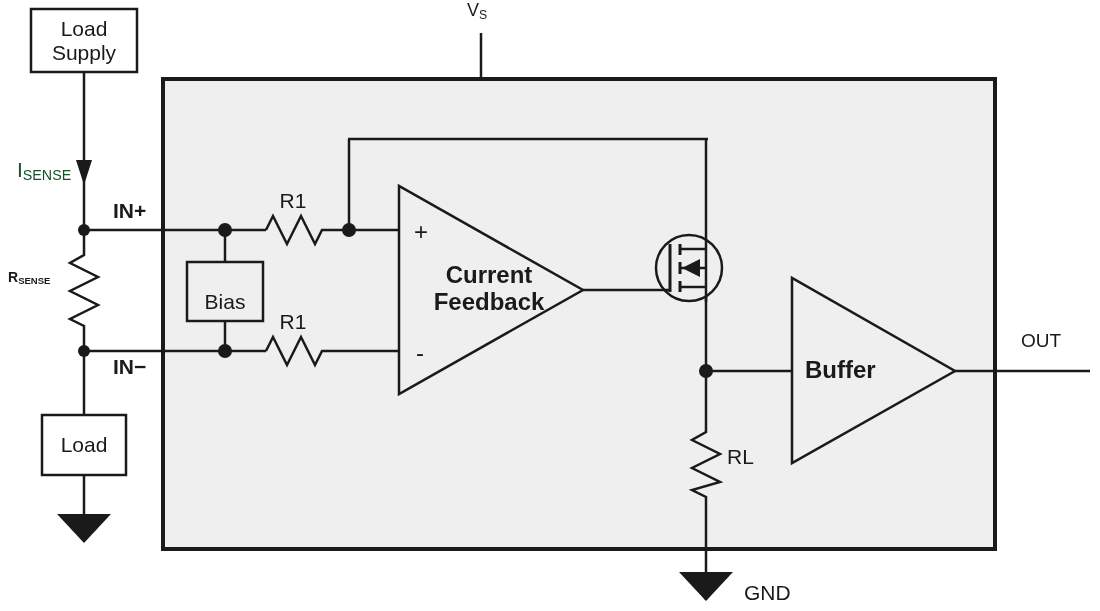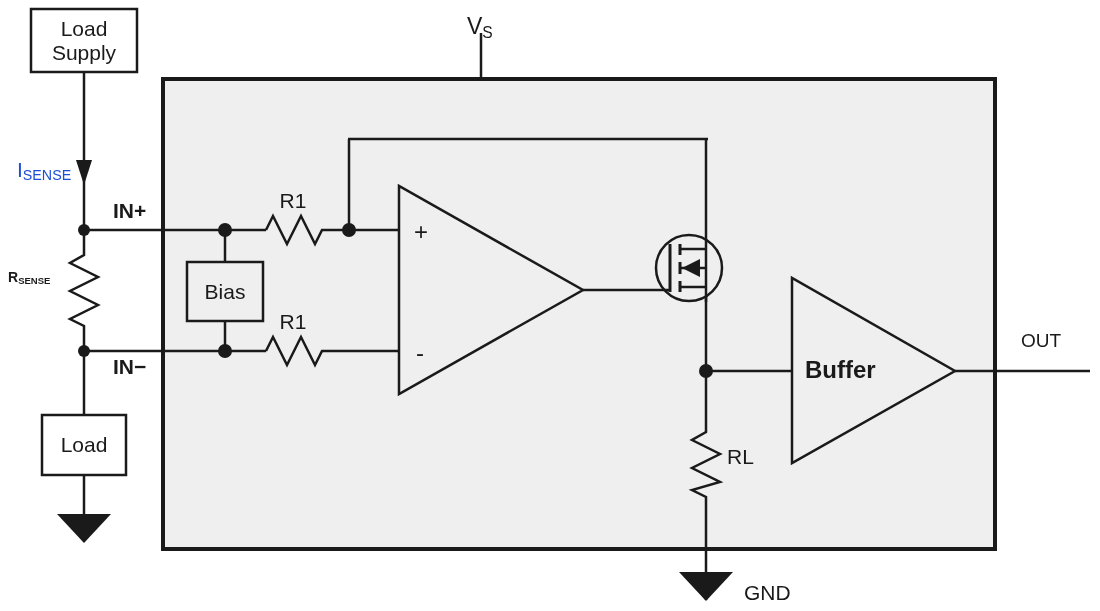--- a/index.html
+++ b/index.html
@@ -123,48 +123,52 @@
     <circle cx="349" cy="230" r="7" fill="#1a1a1a"></circle>
     <circle cx="706" cy="371" r="7" fill="#1a1a1a"></circle>
 
   </svg>
 
   <div class="lbl center" style="left:31px; top:17px; width:106px; font-size:21px;">
     <span>Load</span><br>
     <span>Supply</span>
   </div>
 
-  <div class="lbl" style="left:17px; top:158px; font-size:21px; color:#1d4ed8;">
+  <div class="lbl" style="left:17px; top:158px; font-size:21px; color:#14532d;">
     <span>I</span><span class="sub">SENSE</span>
   </div>
 
   <div class="lbl" style="left:8px; top:270px; font-size:14px;font-weight:bold;">
     <span>R</span><span class="sub">SENSE</span>
   </div>
 
   <div class="lbl" style="left:113px; top:199px; font-size:21px;font-weight:bold;">IN+</div>
 
   <div class="lbl" style="left:113px; top:355px; font-size:21px;font-weight:bold;">IN−</div>
 
   <div class="lbl center" style="left:42px; top:433px; width:84px; font-size:21px;">Load</div>
 
-  <div class="lbl center" style="left:187px; top:280px; width:76px; font-size:21px;">Bias</div>
+  <div class="lbl center" style="left:187px; top:290px; width:76px; font-size:21px;">Bias</div>
 
   <div class="lbl center" style="left:258px; top:189px; width:70px; font-size:21px;">R1</div>
 
   <div class="lbl center" style="left:258px; top:310px; width:70px; font-size:21px;">R1</div>
 
-  <div class="lbl" style="left:467px; top:14px; font-size:23px;text-align:center;">
+  <div class="lbl" style="left:467px; top:0; font-size:18px;text-align:center;">
     <span>V</span><span class="sub">S</span>
   </div>
 
   <div class="lbl" style="left:414px; top:219px; font-size:24px;">+</div>
 
   <div class="lbl" style="left:416px; top:340px; font-size:24px;">-</div>
 
+  <div class="lbl center" style="left:409px; top:262px; width:160px; font-size:24px; font-weight:bold;">
+    <span>Current</span><br>
+    <span>Feedback</span>
+  </div>
 
   <div class="lbl" style="left:727px; top:445px; font-size:21px;">RL</div>
 
   <div class="lbl" style="left:805px; top:357px; font-size:24px; font-weight:bold;">Buffer</div>
 
   <div class="lbl" style="left:1021px; top:330px; font-size:19px;">OUT</div>
 
   <div class="lbl" style="left:744px; top:565px; font-size:21px;margin-top:16px;">GND</div>
 
 </div>

